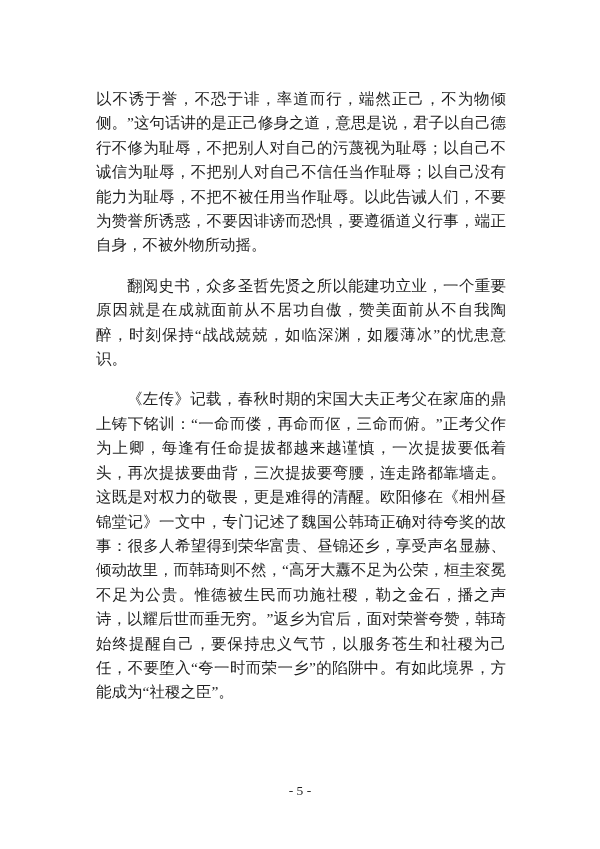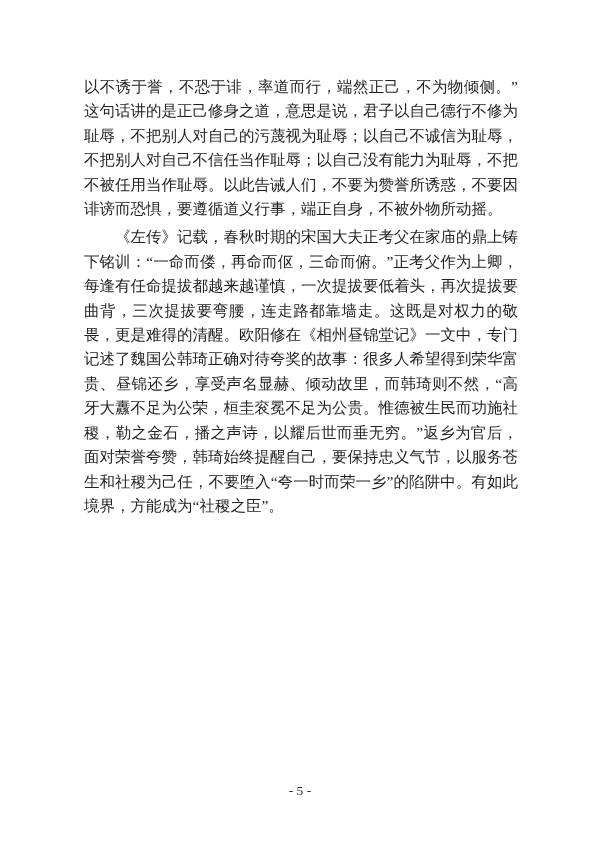--- a/index.html
+++ b/index.html
@@ -24,21 +24,21 @@
     left: 80px;
     top: 71px;
     width: 442px;
     color: #1f1f1f;
     font-size: 15.5px;
     line-height: 24.4px;
     text-align: justify;
     text-justify: inter-ideograph;
   }
   .text-block p {
-    margin: 4px;
+    margin: 16px;
     padding: 0;
     text-indent: 2em;
   }
   .text-block p.no-indent {
     text-indent: 0;
   }
   .footer {
     position: absolute;
     left: 0;
     top: 781px;
@@ -48,16 +48,17 @@
     font-size: 13.5px;
     line-height: 20px;
   }
 </style>
 </head>
 <body>
 
 <div class="page">
   <div class="text-block">
     <p class="no-indent">以不诱于誉，不恐于诽，率道而行，端然正己，不为物倾侧。”这句话讲的是正己修身之道，意思是说，君子以自己德行不修为耻辱，不把别人对自己的污蔑视为耻辱；以自己不诚信为耻辱，不把别人对自己不信任当作耻辱；以自己没有能力为耻辱，不把不被任用当作耻辱。以此告诫人们，不要为赞誉所诱惑，不要因诽谤而恐惧，要遵循道义行事，端正自身，不被外物所动摇。</p>
+    <p>翻阅史书，众多圣哲先贤之所以能建功立业，一个重要原因就是在成就面前从不居功自傲，赞美面前从不自我陶醉，时刻保持“战战兢兢，如临深渊，如履薄冰”的忧患意识。</p>
     <p>《左传》记载，春秋时期的宋国大夫正考父在家庙的鼎上铸下铭训：“一命而偻，再命而伛，三命而俯。”正考父作为上卿，每逢有任命提拔都越来越谨慎，一次提拔要低着头，再次提拔要曲背，三次提拔要弯腰，连走路都靠墙走。这既是对权力的敬畏，更是难得的清醒。欧阳修在《相州昼锦堂记》一文中，专门记述了魏国公韩琦正确对待夸奖的故事：很多人希望得到荣华富贵、昼锦还乡，享受声名显赫、倾动故里，而韩琦则不然，“高牙大纛不足为公荣，桓圭衮冕不足为公贵。惟德被生民而功施社稷，勒之金石，播之声诗，以耀后世而垂无穷。”返乡为官后，面对荣誉夸赞，韩琦始终提醒自己，要保持忠义气节，以服务苍生和社稷为己任，不要堕入“夸一时而荣一乡”的陷阱中。有如此境界，方能成为“社稷之臣”。</p>
   </div>
   <div class="footer">- 5 -</div>
 </div>
 
 </body></html>

